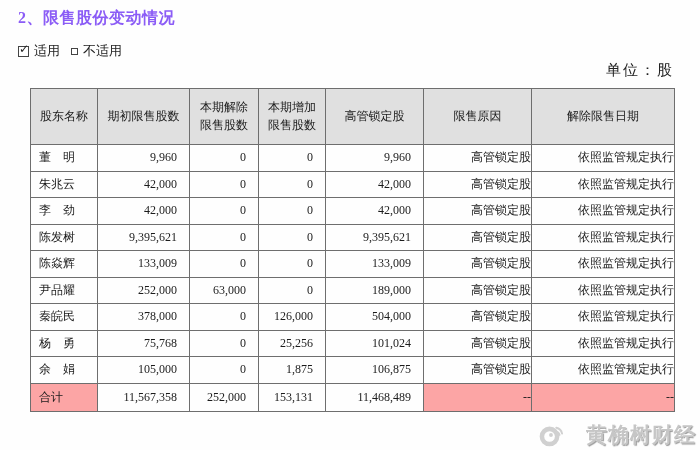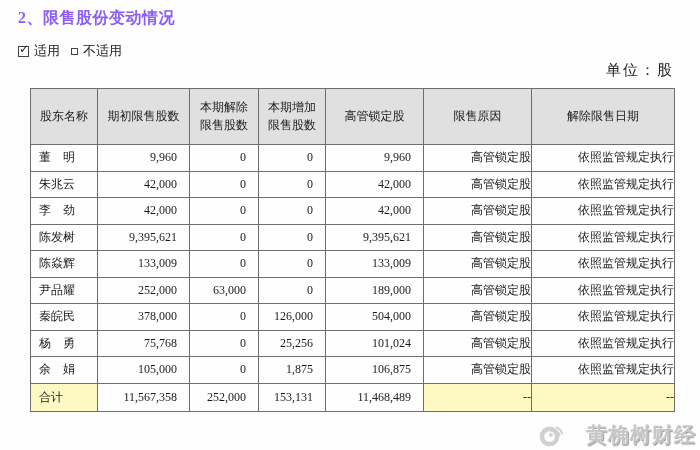--- a/index.html
+++ b/index.html
@@ -53,21 +53,21 @@
   table.restricted th {
     background: #e0e0e0; font-weight: normal; text-align: center;
     vertical-align: middle; padding: 0 2px;
   }
   .hl { display: block; line-height: 1.45; }
   tr.data-row { height: 26.5px; margin-left: 28px; }
   tr.total-row { height: 28px; }
   td.cell-name { text-align: left; padding-left: 8px; }
   td.cell-num { text-align: right; padding-right: 12px; }
   td.cell-center { text-align: right; }
-  tr.total-row td.bg-gray { background: #fef9c3; }
+  tr.total-row td.bg-gray { background: #fca5a5; }
 
   .watermark {
     position: absolute; right: 4px; bottom: 1px;
     display: flex; align-items: center; gap: 2px;
     z-index: 5; pointer-events: none;
   }
   .watermark-text {
     font-size: 21px; font-weight: bold; letter-spacing: 1px;
     color: #c6c6c6;
     text-shadow: -1px -1px 0 #ffffff, 1px 1px 1px #9a9a9a, 0 0 2px #ffffff;

